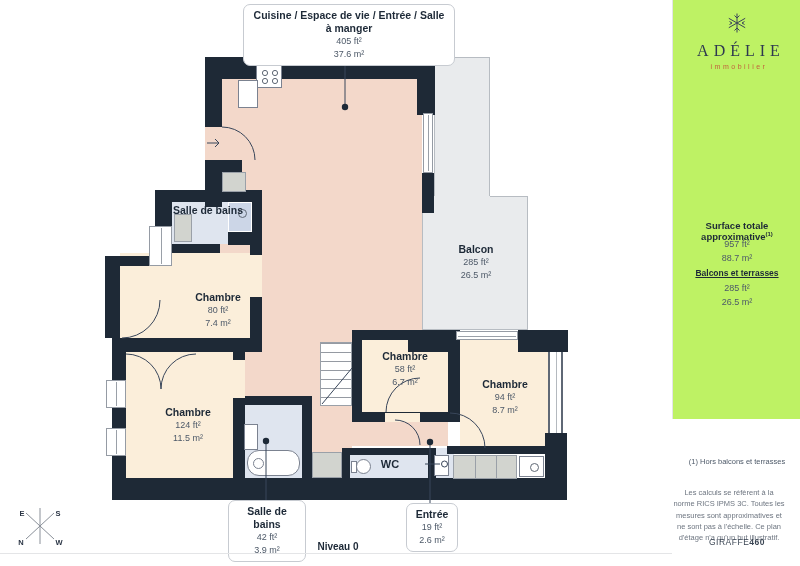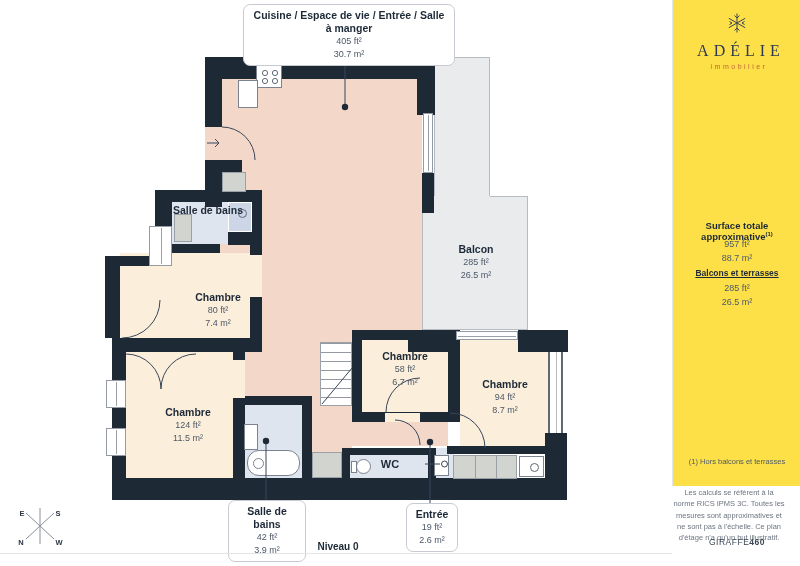--- a/index.html
+++ b/index.html
@@ -27,21 +27,21 @@
           background-image:repeating-linear-gradient(to bottom,#959aa2 0,#959aa2 1px,transparent 1px,transparent 9px);}
   .lbl{position:absolute;text-align:center;line-height:13px;}
   .lbl .nm{font-weight:bold;font-size:10.5px;color:var(--ink,#1d2937);display:block;}
   .lbl .v{font-size:9px;color:var(--muted,#4d5968);display:block;}
   .callout{position:absolute;background:#fff;border:1px solid var(--box-border,#c7cbd1);border-radius:7px;
            text-align:center;padding:4px 6px;box-sizing:border-box;line-height:13px;}
   .callout .nm{font-weight:bold;font-size:10.5px;display:block;}
   .callout .v{font-size:9px;color:var(--muted,#4d5968);display:block;}
   .divline{position:absolute;height:1px;background:var(--divider,#e4e5e7);}
   
-  #sidebar{position:absolute;left:672px;top:0;width:128px;height:486px;border-left:1px solid var(--divider,#e4e5e7);box-sizing:border-box;background:#fde047;}
+  #sidebar{position:absolute;left:672px;top:0;width:128px;height:419px;border-left:1px solid var(--divider,#e4e5e7);box-sizing:border-box;background:#bef264;}
   .sb-c{position:absolute;left:0;width:128px;text-align:center;}
   .brand-name{font-family:"Liberation Serif",serif;font-size:16px;letter-spacing:5px;color:#2e3850;padding-left:4px;}
   .brand-sub{font-size:7px;letter-spacing:2.5px;color:var(--brand-orange,#c2633c);padding-left:2px;}
   .s-title{font-size:9.5px;font-weight:bold;color:var(--ink,#1d2937);}
   .s-title sup{font-size:6px;}
   .s-val{font-size:9px;color:var(--muted,#4d5968);line-height:14px;}
   .s-sub{font-size:8.5px;font-weight:bold;color:var(--ink,#1d2937);text-decoration:underline;}
   .s-note{font-size:7.5px;color:var(--muted,#4d5968);}
   .s-disc{font-size:7.5px;color:var(--faint,#6e7681);line-height:1.5;width:112px;margin:0 auto;}
   .s-mark{font-size:8.5px;letter-spacing:0.5px;color:#3a4553;}
@@ -194,21 +194,21 @@
       <span class="v">124 ft²</span>
       <span class="v">11.5 m²</span>
     </div>
     <div class="lbl" style="left:374px;top:458px;width:32px;">
       <span class="nm" style="font-size:11px;">WC</span>
     </div>
 
     <div class="callout" style="left:243px;top:4px;width:212px;">
       <span class="nm">Cuisine / Espace de vie / Entrée / Salle à manger</span>
       <span class="v">405 ft²</span>
-      <span class="v">30.7 m²</span>
+      <span class="v">37.6 m²</span>
     </div>
     <div class="callout" style="left:228px;top:500px;width:78px;">
       <span class="nm">Salle de bains</span>
       <span class="v">42 ft²</span>
       <span class="v">3.9 m²</span>
     </div>
     <div class="callout" style="left:406px;top:503px;width:52px;">
       <span class="nm">Entrée</span>
       <span class="v">19 ft²</span>
       <span class="v">2.6 m²</span>

